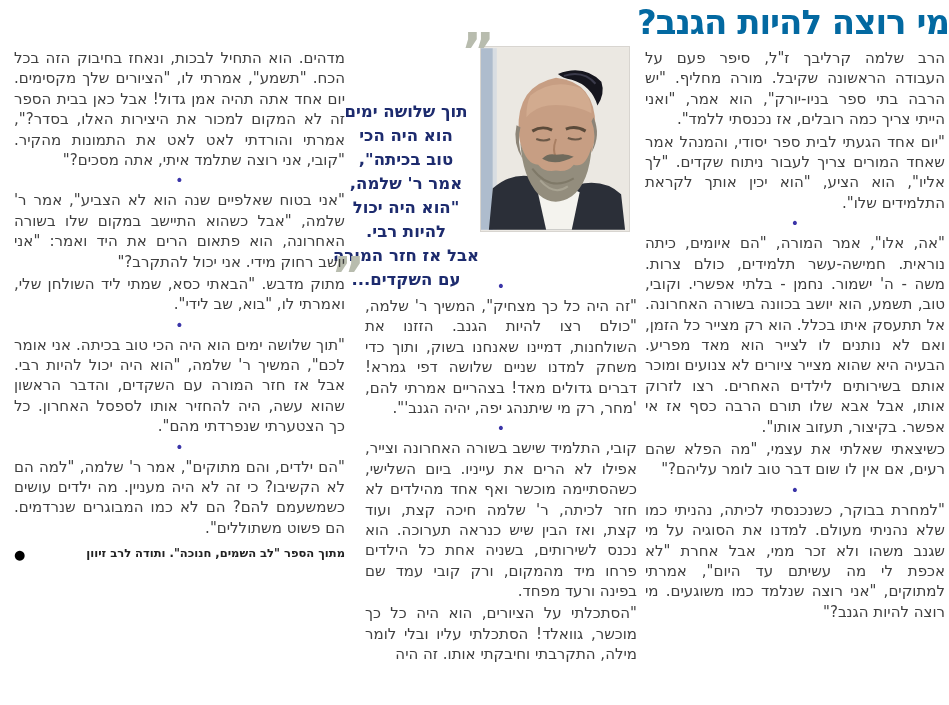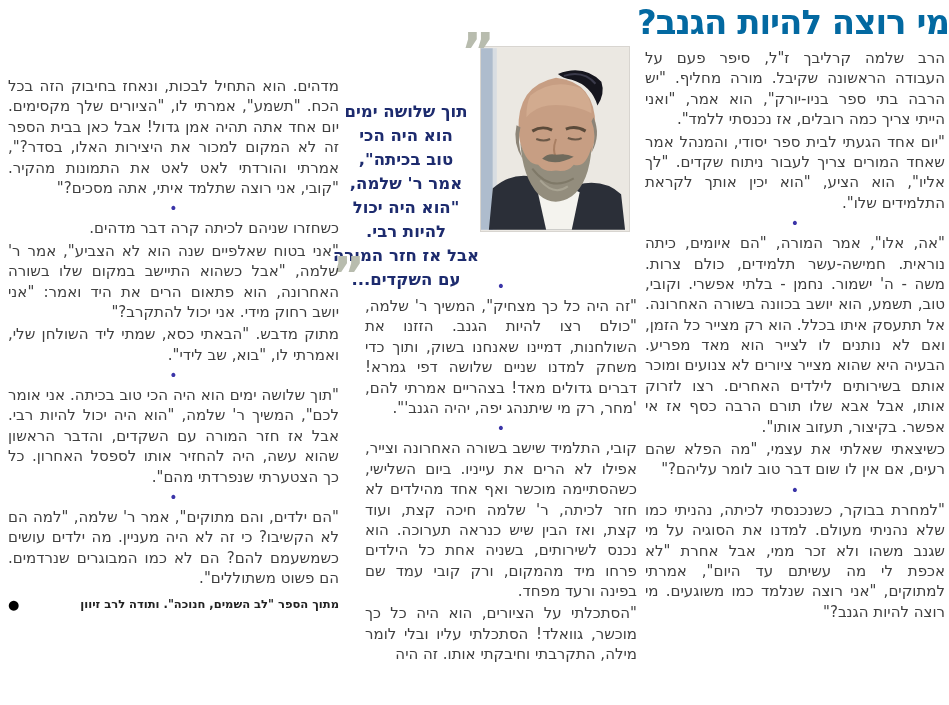--- a/index.html
+++ b/index.html
@@ -8,21 +8,21 @@
   .page{position:absolute;inset:0;background:#fff;}
 
   .title{position:absolute;top:0;left:0;right:0;
          font-size:34px;font-weight:bold;color:#0369a1;direction:rtl;
          letter-spacing:-1px;line-height:44px;}
 
   .col{position:absolute;direction:rtl;text-align:justify;color:#3f3f3f;
        font-size:15px;line-height:1.36;}
   .col-right{left:645px;top:48px;width:300px;}
   .col-middle{left:365px;top:276px;width:272px;}
-  .col-left{left:8px;top:48px;width:331px;margin-top:28px;}
+  .col-left{left:14px;top:48px;width:331px;}
   .para{margin:0 0 2px 0;}
   .sep{text-align:center;color:#3b35a8;font-size:14px;line-height:15px;
        margin:3px 0 2px 0;}
 
   .photo{position:absolute;left:480px;top:46px;width:150px;height:186px;
          background:#ece9e4;border:1px solid #d8d5d0;box-sizing:border-box;}
   .photo svg{display:block;width:100%;height:100%;}
 
   .pullquote{position:absolute;left:333px;top:52px;width:146px;height:206px;
              direction:rtl;text-align:center;color:#1d2b6e;font-weight:bold;
@@ -108,21 +108,20 @@
       <p class="para">"זה היה כל כך מצחיק", המשיך ר' שלמה, "כולם רצו להיות הגנב. הזזנו את השולחנות, דמיינו שאנחנו בשוק, ותוך כדי משחק למדנו שניים שלושה דפי גמרא! דברים גדולים מאד! בצהריים אמרתי להם, 'מחר, רק מי שיתנהג יפה, יהיה הגנב'".</p>
       <div class="sep">•</div>
       <p class="para">קובי, התלמיד שישב בשורה האחרונה וצייר, אפילו לא הרים את עייניו. ביום השלישי, כשהסתיימה מוכשר ואף אחד מהילדים לא חזר לכיתה, ר' שלמה חיכה קצת, ועוד קצת, ואז הבין שיש כנראה תערוכה. הוא נכנס לשירותים, בשניה אחת כל הילדים פרחו מיד מהמקום, ורק קובי עמד שם בפינה ורעד מפחד.</p>
       <p class="para">"הסתכלתי על הציורים, הוא היה כל כך מוכשר, גוואלד! הסתכלתי עליו ובלי לומר מילה, התקרבתי וחיבקתי אותו. זה היה</p>
     </div>
 
   <div class="col col-left">
     <div>
         <p class="para">מדהים. הוא התחיל לבכות, ונאחז בחיבוק הזה בכל הכח. "תשמע", אמרתי לו, "הציורים שלך מקסימים. יום אחד אתה תהיה אמן גדול! אבל כאן בבית הספר זה לא המקום למכור את היצירות האלו, בסדר?", אמרתי והורדתי לאט לאט את התמונות מהקיר. "קובי, אני רוצה שתלמד איתי, אתה מסכים?"</p>
         <div class="sep">•</div>
-        <p class="para">כשחזרו שניהם לכיתה קרה דבר מדהים.</p>
         <p class="para">"אני בטוח שאלפיים שנה הוא לא הצביע", אמר ר' שלמה, "אבל כשהוא התיישב במקום שלו בשורה האחרונה, הוא פתאום הרים את היד ואמר: "אני יושב רחוק מידי. אני יכול להתקרב?"</p>
         <p class="para">מתוק מדבש. "הבאתי כסא, שמתי ליד השולחן שלי, ואמרתי לו, "בוא, שב לידי".</p>
         <div class="sep">•</div>
         <p class="para">"תוך שלושה ימים הוא היה הכי טוב בכיתה. אני אומר לכם", המשיך ר' שלמה, "הוא היה יכול להיות רבי. אבל אז חזר המורה עם השקדים, והדבר הראשון שהוא עשה, היה להחזיר אותו לספסל האחרון. כל כך הצטערתי שנפרדתי מהם".</p>
         <div class="sep">•</div>
         <p class="para">"הם ילדים, והם מתוקים", אמר ר' שלמה, "למה הם לא הקשיבו? כי זה לא היה מעניין. מה ילדים עושים כשמשעמם להם? הם לא כמו המבוגרים שנרדמים. הם פשוט משתוללים".</p>
       </div>
     <div class="credit">
       <span>מתוך הספר "לב השמים, חנוכה". ותודה לרב זיוון</span>
       <span class="dot">●</span>

